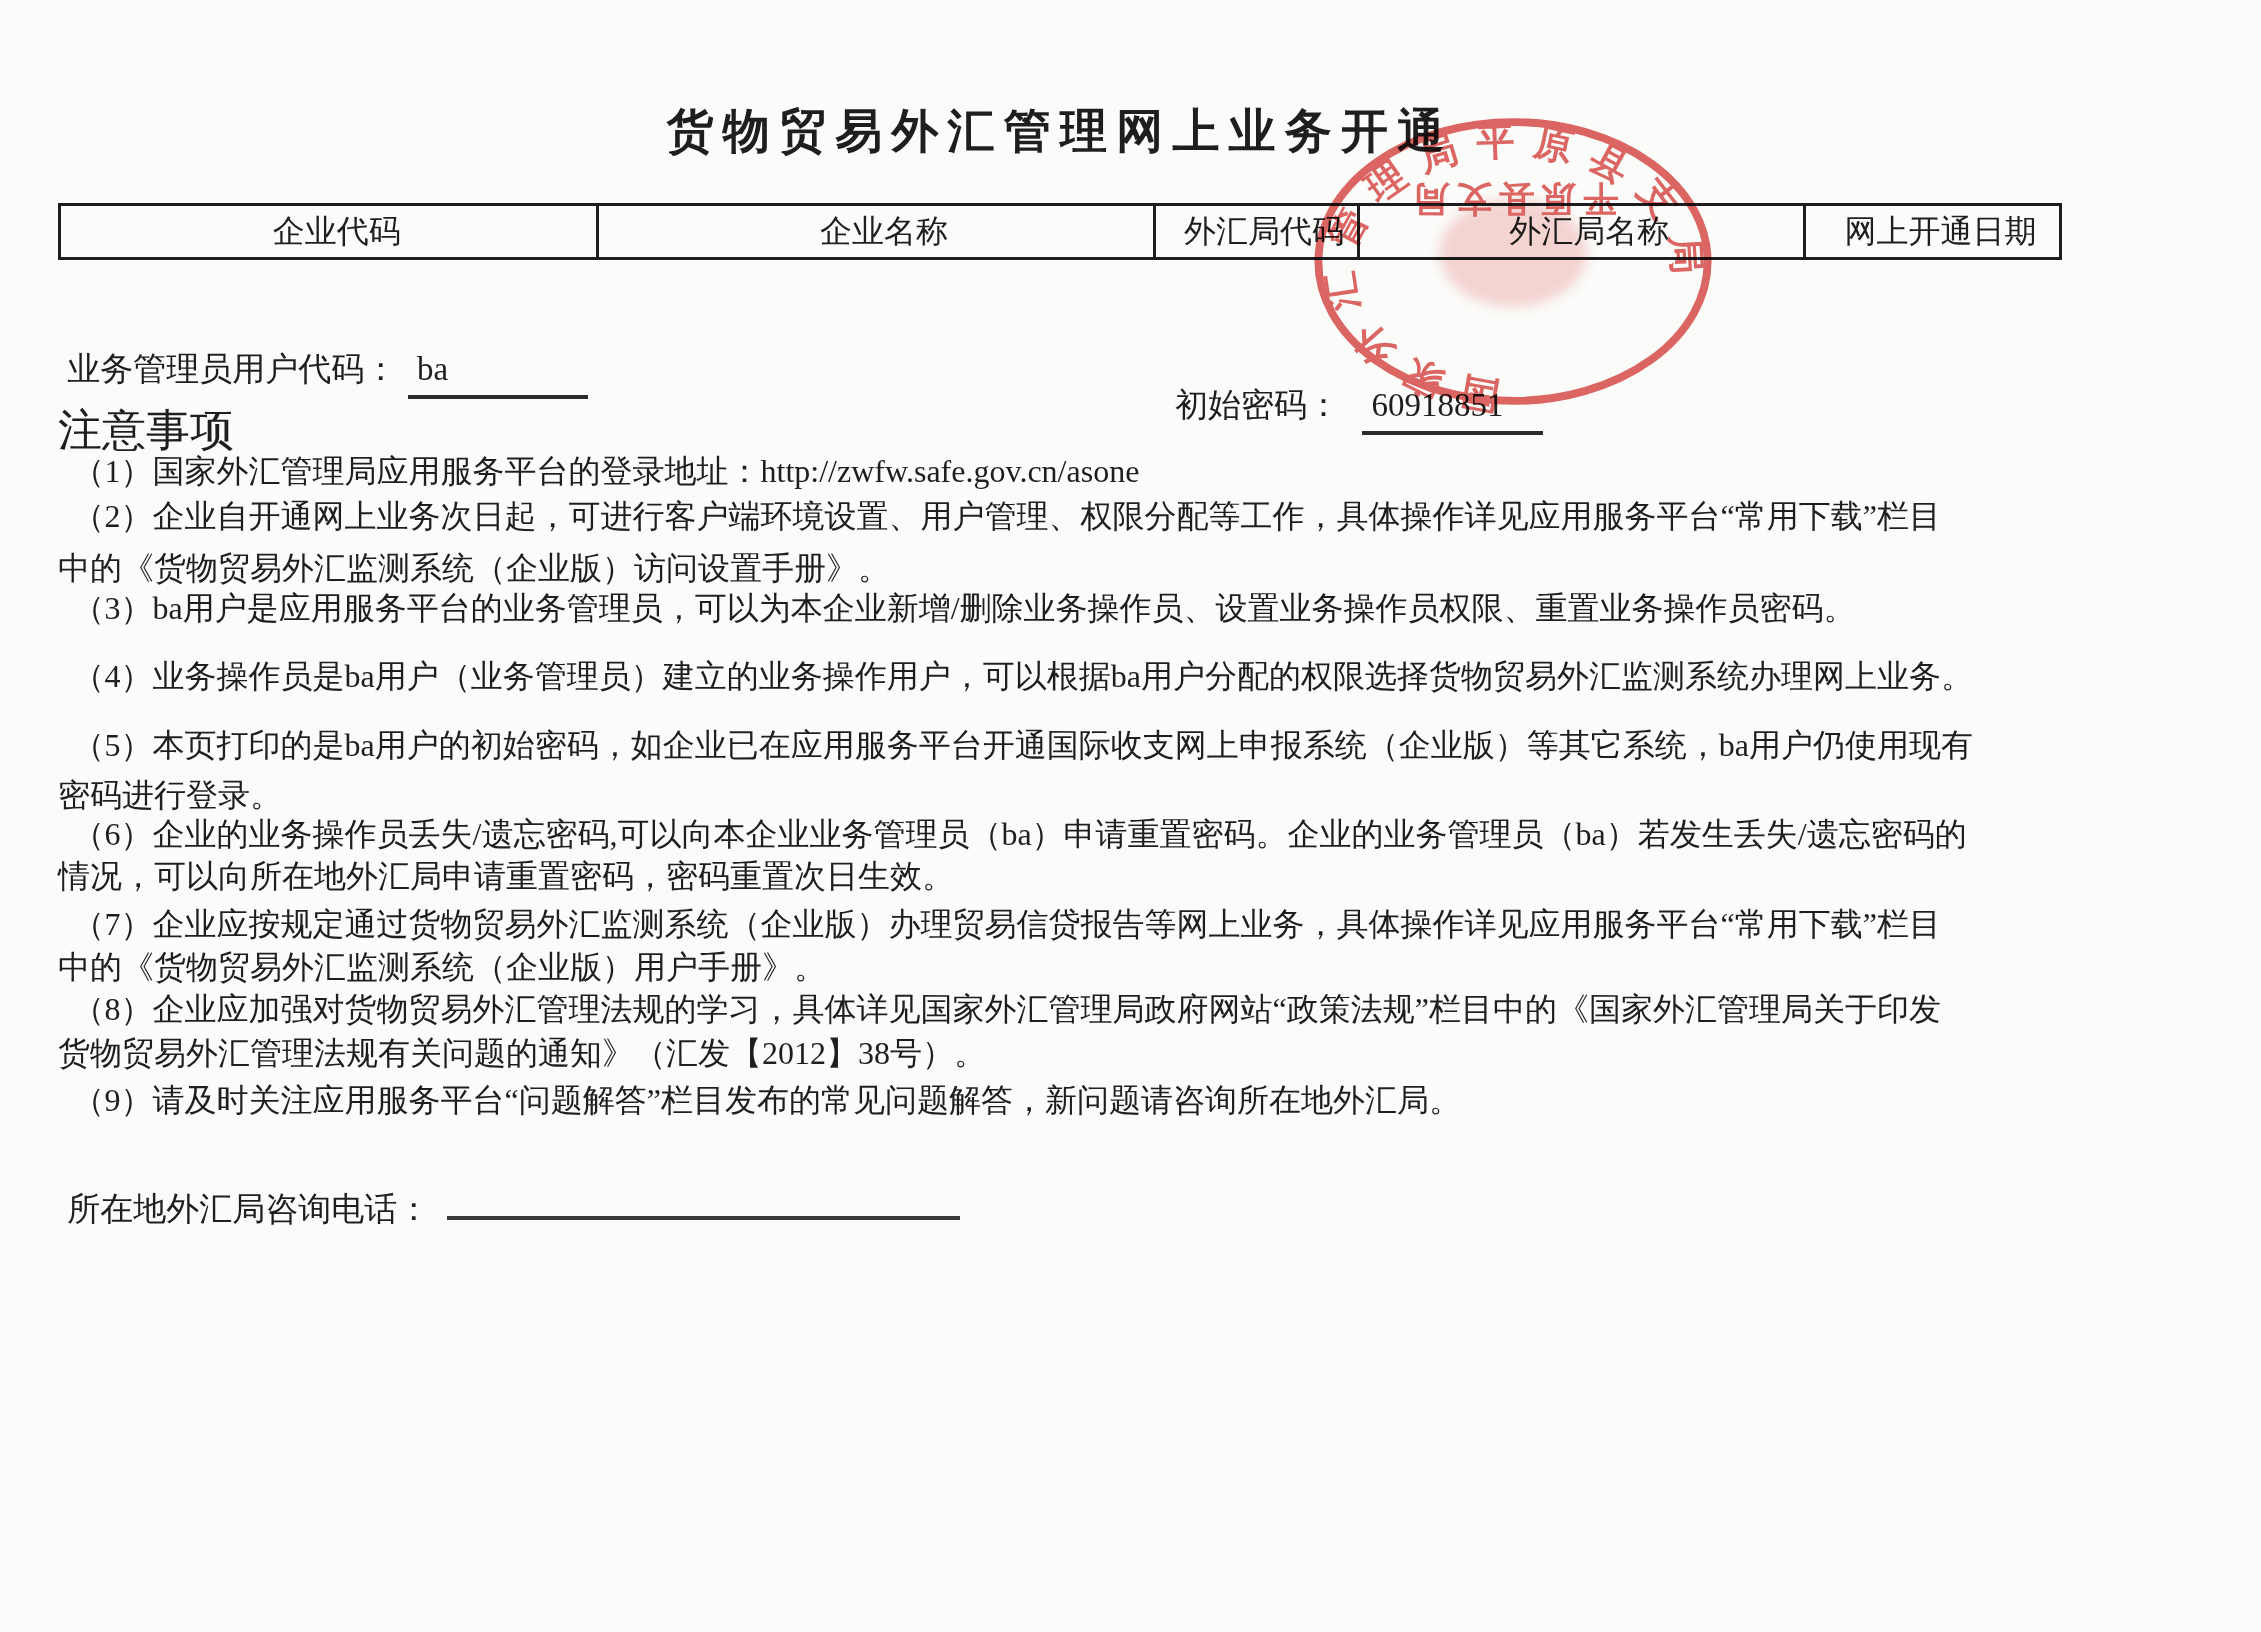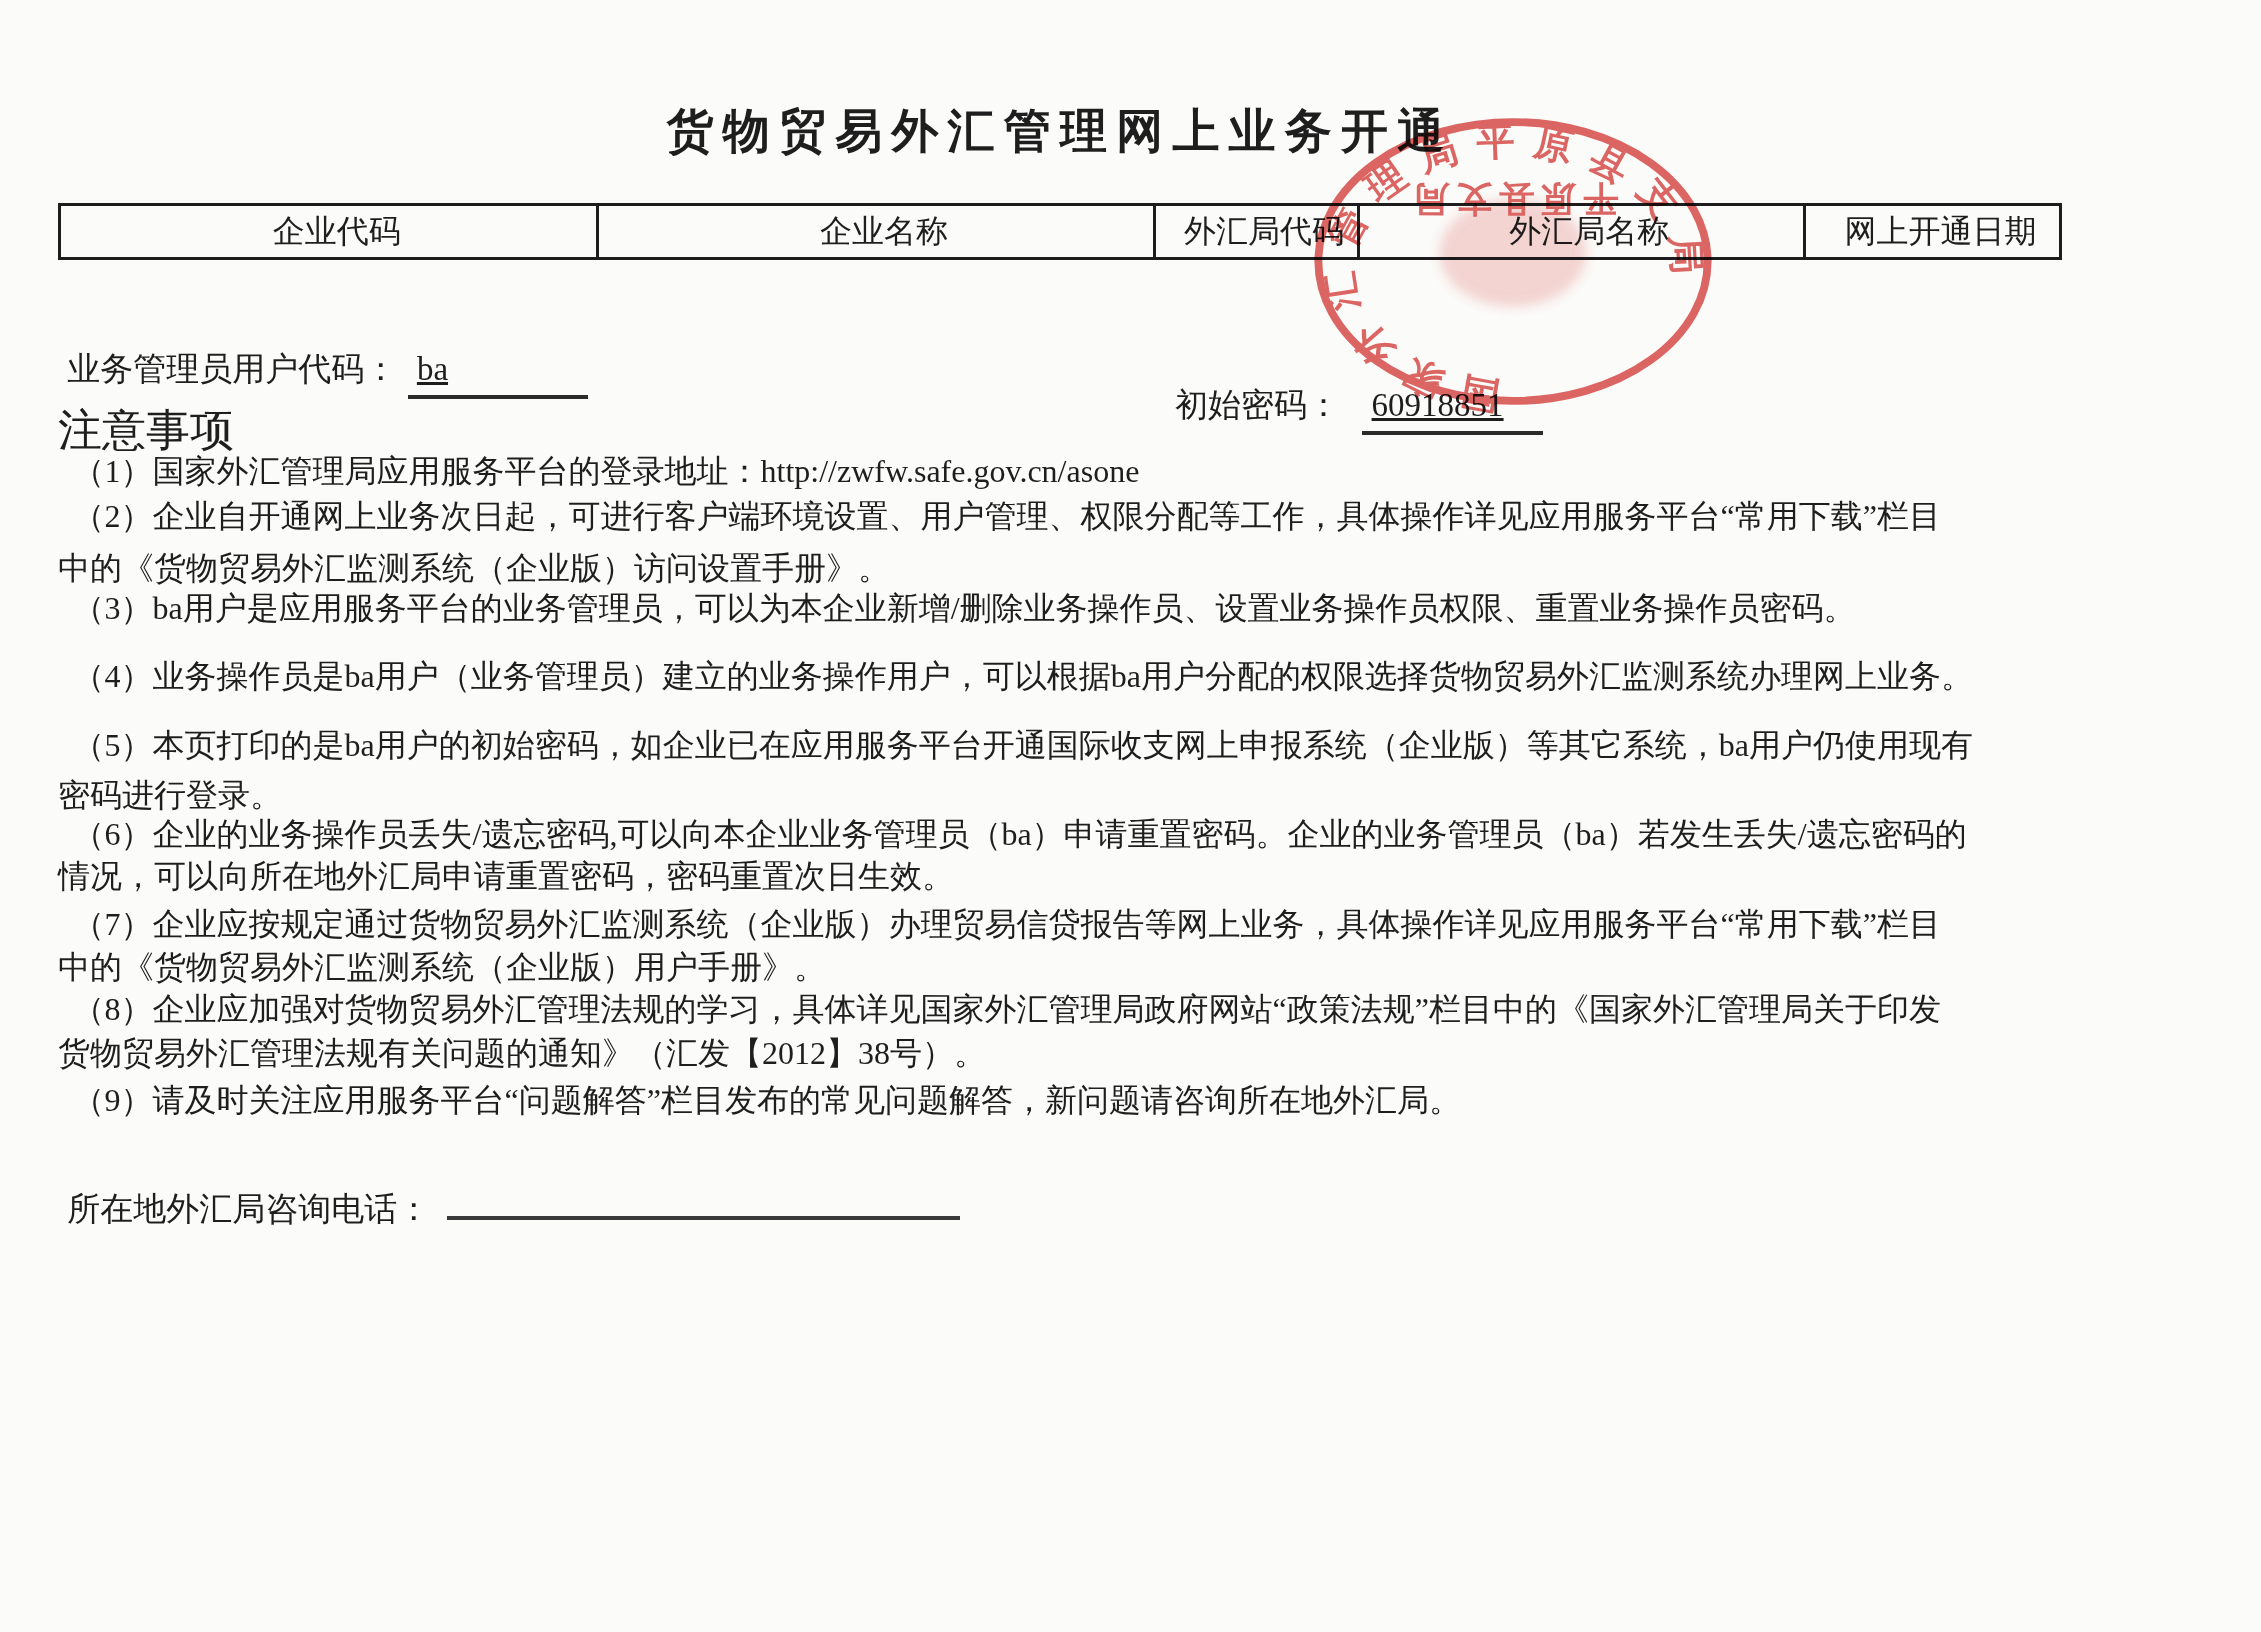--- a/index.html
+++ b/index.html
@@ -28,21 +28,21 @@
   }
   table.info th{height:51px;padding-left:20px;}
   table.info td{height:49px;}
   .col0{width:26.9%;} .col1{width:27.8%;} .col2{width:10.2%;} .col3{width:22.3%;} .col4{width:12.8%;}
 
   .cred-group{position:absolute;font-size:33px;white-space:nowrap;}
   .cred-admin{left:9.2px;top:347px;}
   .cred-pw{left:1117px;top:347px;margin-top:36px;}
   .blank-field{
     display:inline-block;border-bottom:4px solid #2b2b2b;
-    padding:0 6.6px 6.6px 9.2px;vertical-align:baseline;text-decoration:underline;
+    padding:0 6.6px 6.6px 9.2px;vertical-align:baseline;
   }
   .blank-admin{min-width:165px;margin-left:10.5px;}
   .blank-pw{min-width:165px;margin-left:22.4px;}
 
   .notes-heading{position:absolute;left:0;top:401px;font-size:44px;margin:0;font-weight:normal;}
   .nline{position:absolute;font-size:32px;line-height:37px;white-space:nowrap;}
   .nline.num{left:14.5px;}
   .nline.cont{left:0;}
 
   .phone-line{position:absolute;left:9.2px;top:1187px;font-size:33px;white-space:nowrap;}

